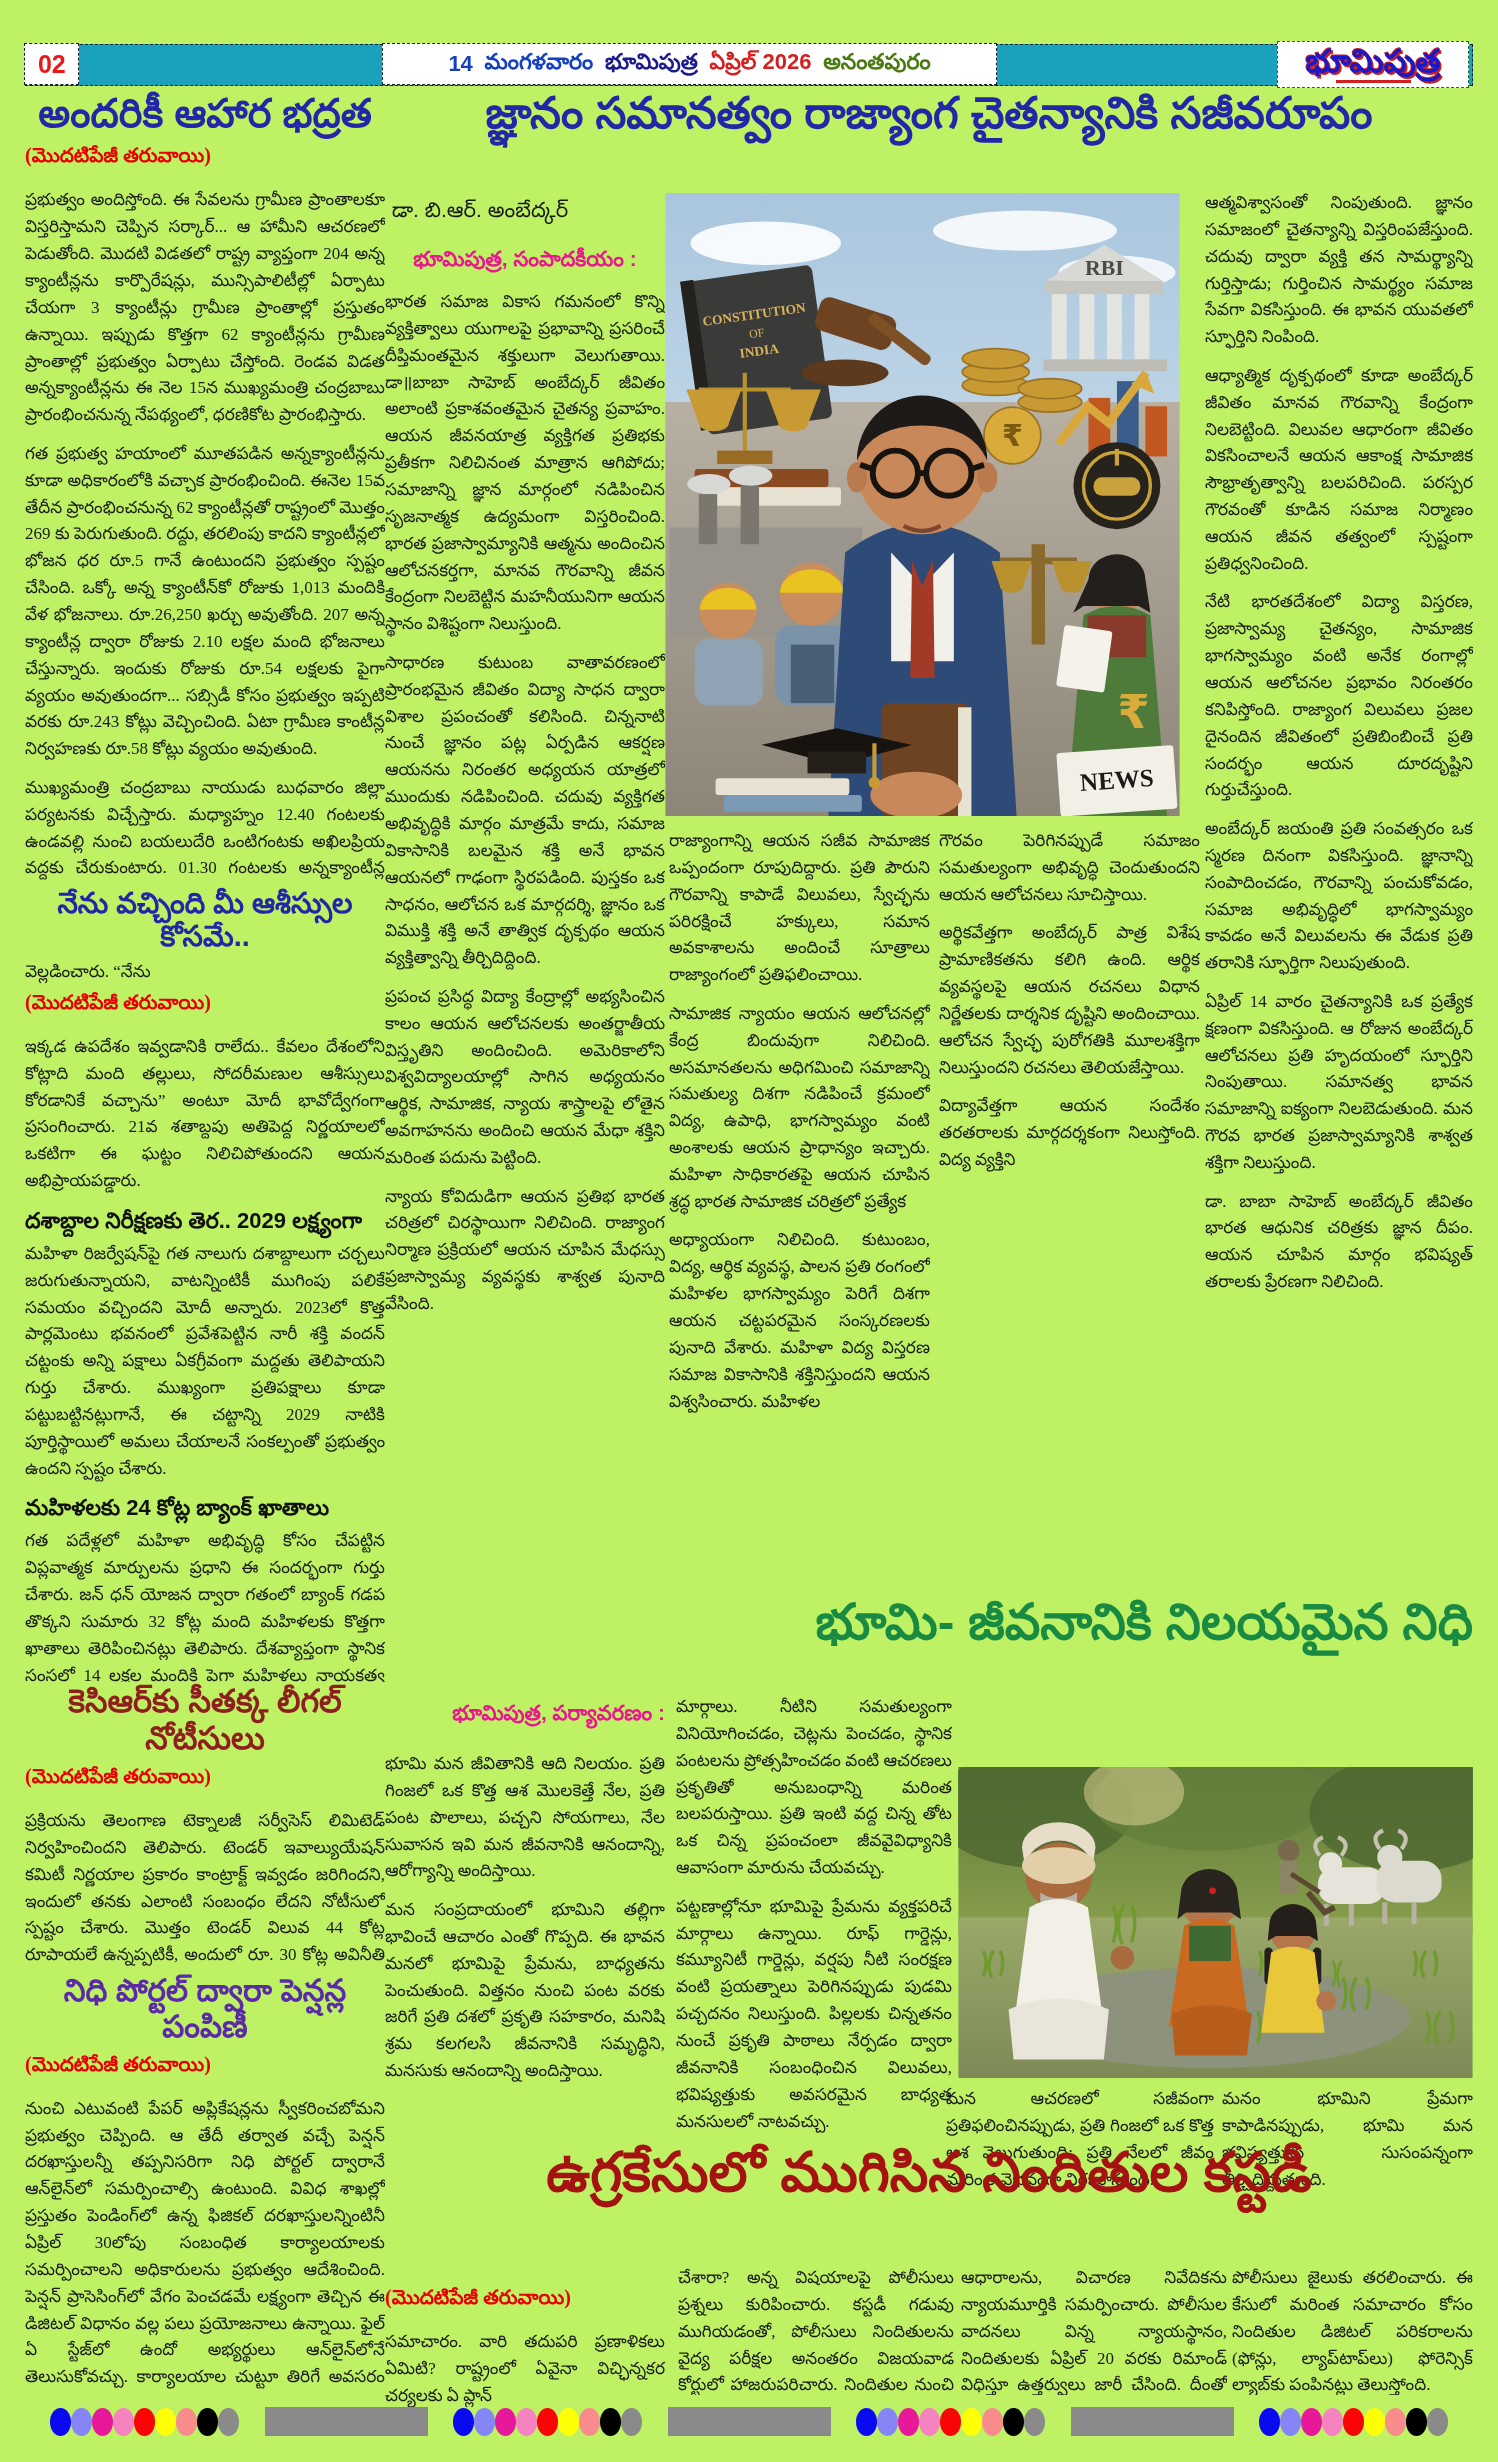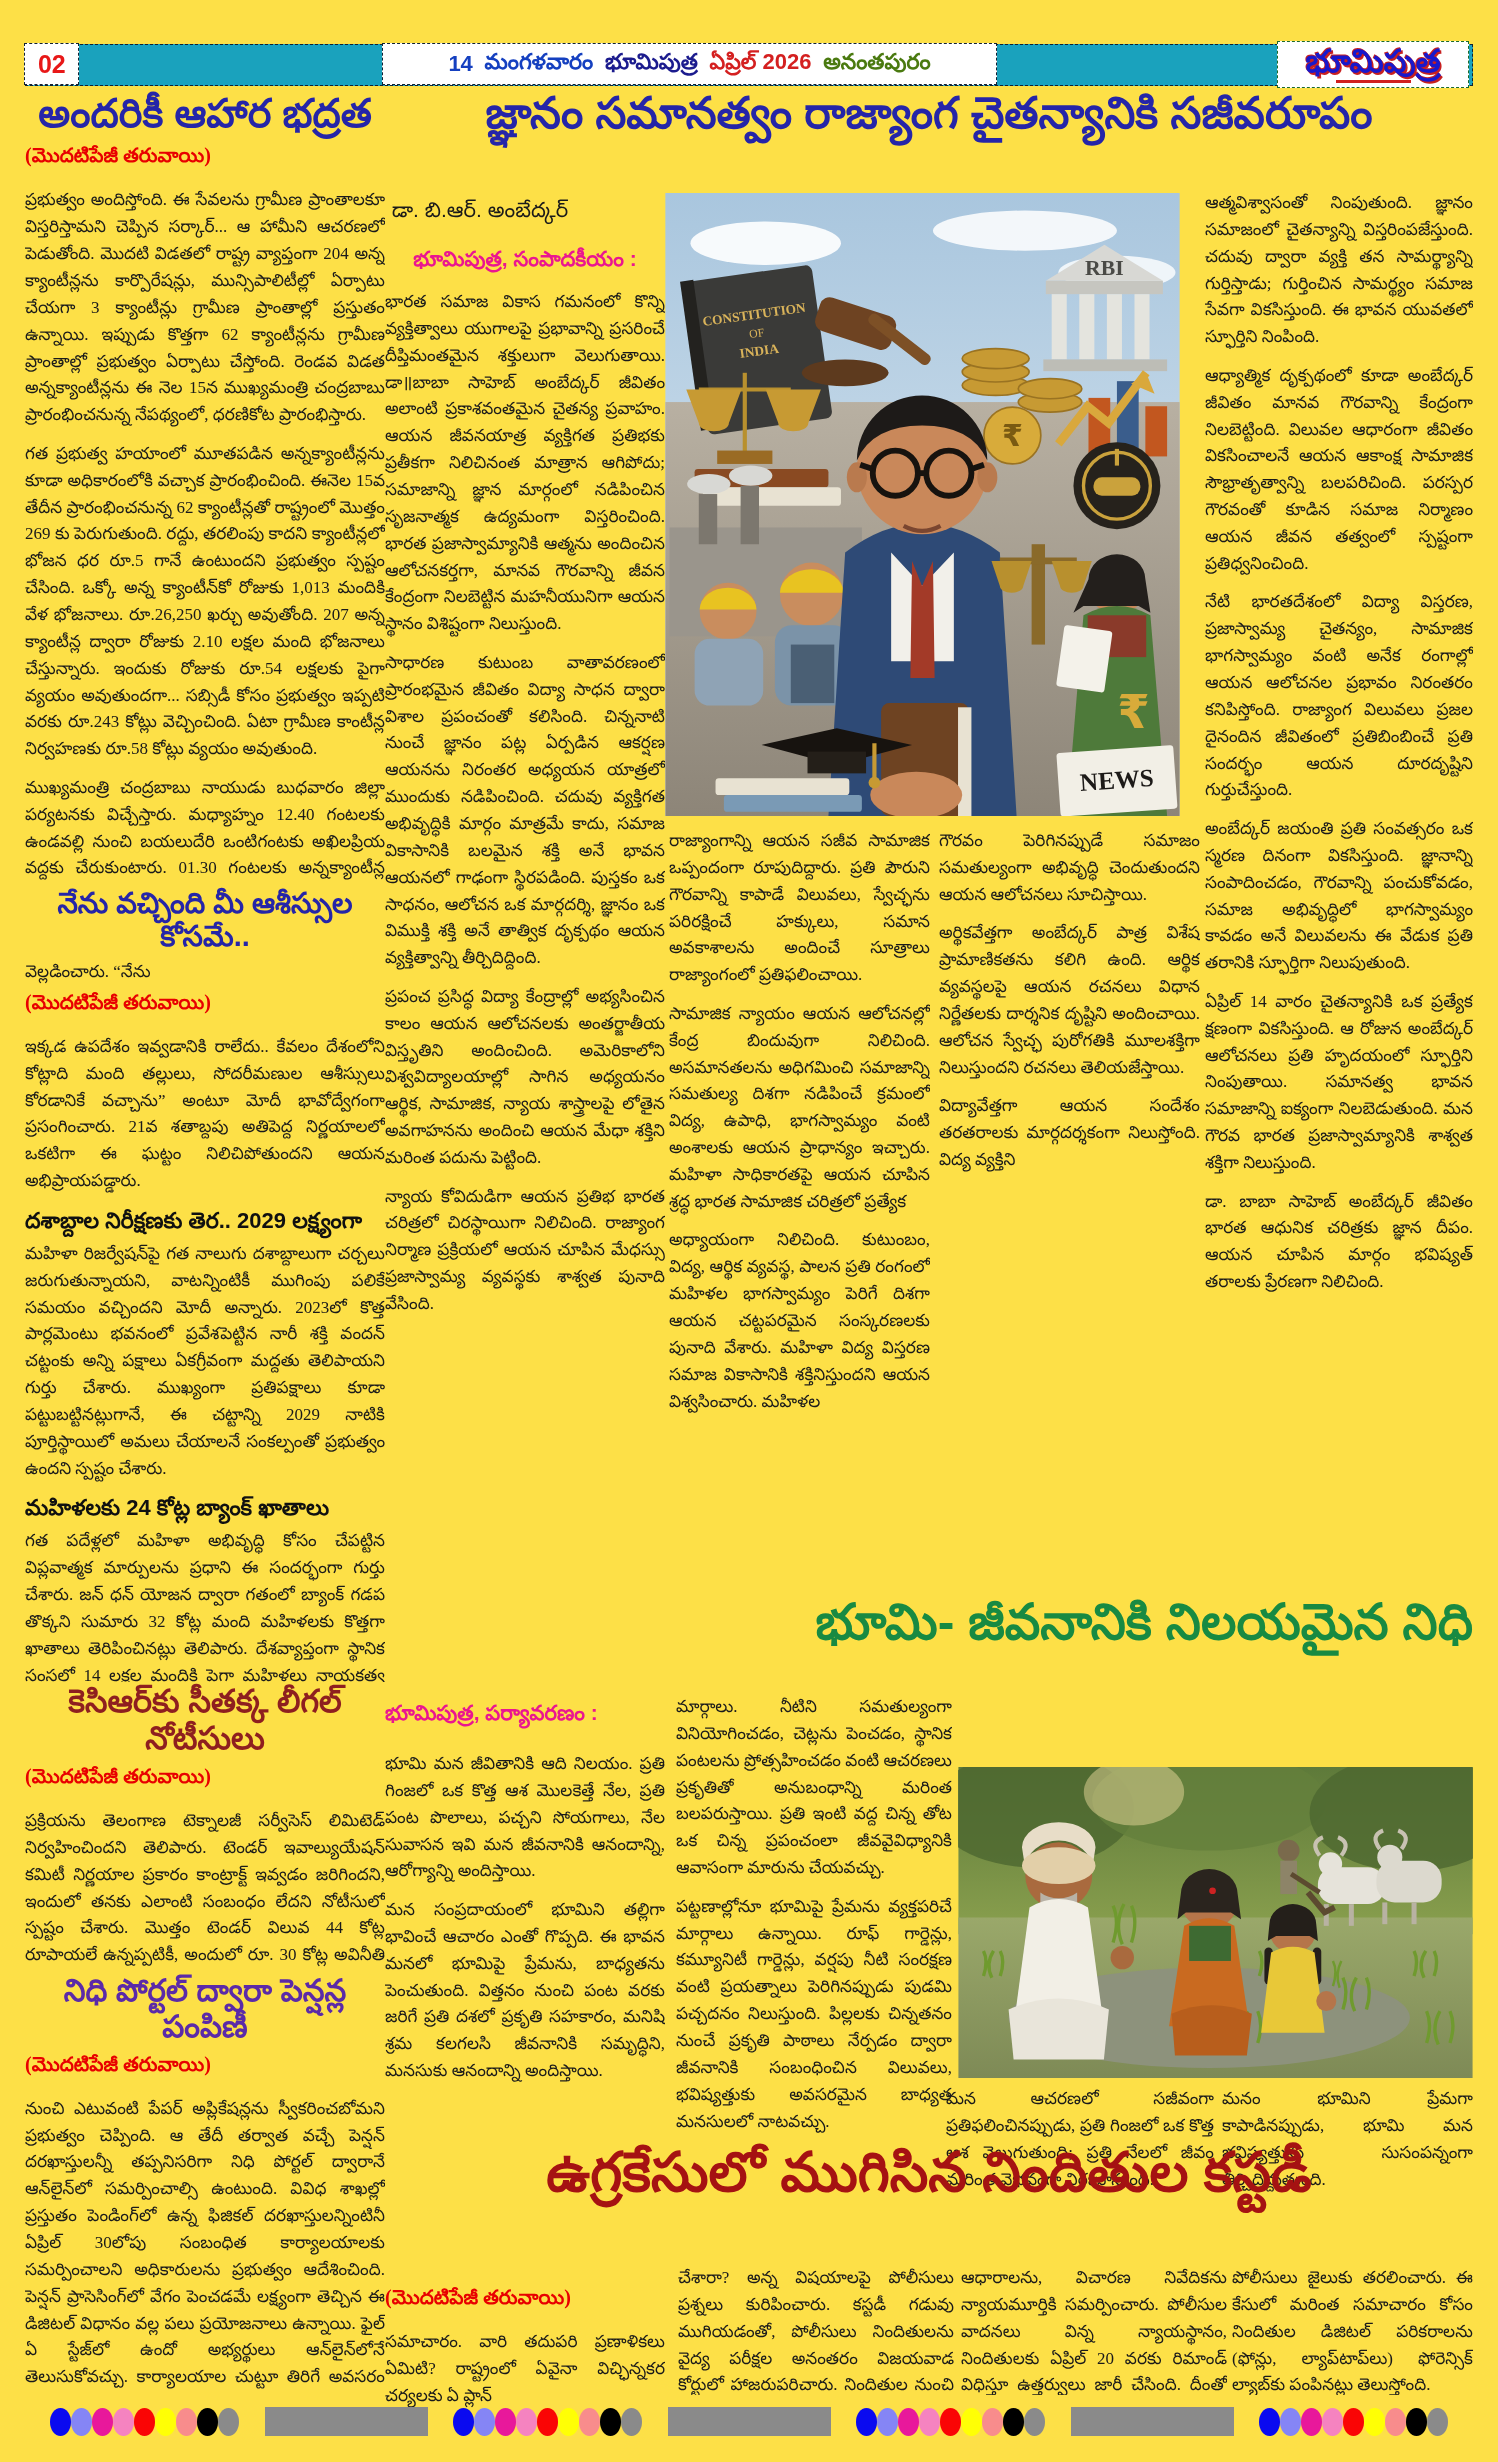--- a/index.html
+++ b/index.html
@@ -1,16 +1,16 @@
 <!DOCTYPE html>
 <html style="font-size:13.4px"><head>
 <meta charset="utf-8">
 <style>
   html,body{margin:0;padding:0;background:#ffffff;}
-  #page{position:relative;width:1499px;height:2462px;background:#fde047;overflow:hidden;
+  #page{position:relative;width:1499px;height:2462px;background:#bef264;overflow:hidden;
         font-family:"Liberation Serif", "DejaVu Serif", serif;color:#1a1a1a;}
   
   #header{position:absolute;left:25px;top:44px;width:1448px;height:42px;background:#1aa2bd;
           border:1.7px dashed #123; box-sizing:border-box;}
   .hbox{position:absolute;top:-1.7px;height:42px;background:#fff;border:1.7px dashed #123;box-sizing:border-box;
         display:flex;align-items:center;justify-content:center;}
   #numbox{left:-1.7px;width:55px;}
   #numbox span{color:#e81818;font-weight:bold;font-size:25px;font-family:"Liberation Sans",sans-serif;}
   #datebox{left:356px;width:615px;gap:11.7px;font-family:"Liberation Sans",sans-serif;font-weight:bold;font-size:22px;}
   #datebox .d-day,#datebox .d-wk{color:#1540c0;}
@@ -40,21 +40,21 @@
   #main-article{position:absolute;left:385px;top:88px;width:1088px;height:1502px;}
   #main-headline{position:absolute;top:0;left:0;width:100%;text-align:center;font-size:44px;}
   #main-author{position:absolute;top:110px;left:6.7px;font-weight:normal;font-size:21px;
                font-family:"Liberation Sans",sans-serif;}
   #main-byline{position:absolute;top:159px;left:0;width:280px;text-align:center;color:#ea1690;
                font-weight:bold;font-size:21px;font-family:"Liberation Sans",sans-serif;}
   #main-img{position:absolute;left:280px;top:105px;width:515px;height:623px;overflow:hidden;}
   
   #land-article{position:absolute;left:385px;top:1594px;width:1088px;height:556px;}
   #land-headline{position:absolute;top:0;left:0;width:100%;text-align:right;font-size:50px;}
-  #land-byline{position:absolute;top:107px;left:0;width:280px;text-align:left;color:#ea1690;
+  #land-byline{position:absolute;top:107px;left:0;width:280px;text-align:right;color:#ea1690;
                font-weight:bold;font-size:21px;font-family:"Liberation Sans",sans-serif;}
   #land-img{position:absolute;left:573px;top:173px;width:515px;height:311px;overflow:hidden;}
   
   #custody-article{position:absolute;left:385px;top:2146px;width:1088px;height:251px;}
   #custody-headline{position:absolute;top:-5px;left:0;width:100%;text-align:center;font-size:55px;}
   
   #footer-strip{position:absolute;left:50px;top:2405px;width:1398px;height:33px;
                 display:flex;align-items:center;justify-content:space-between;}
   .dots-group{display:flex;align-items:center;}
   .dot{width:21px;height:28px;border-radius:50%;}

